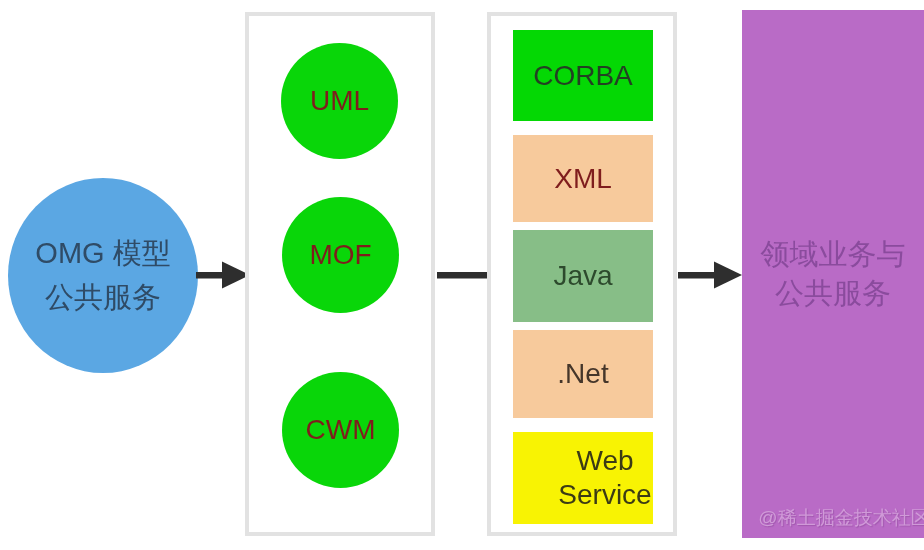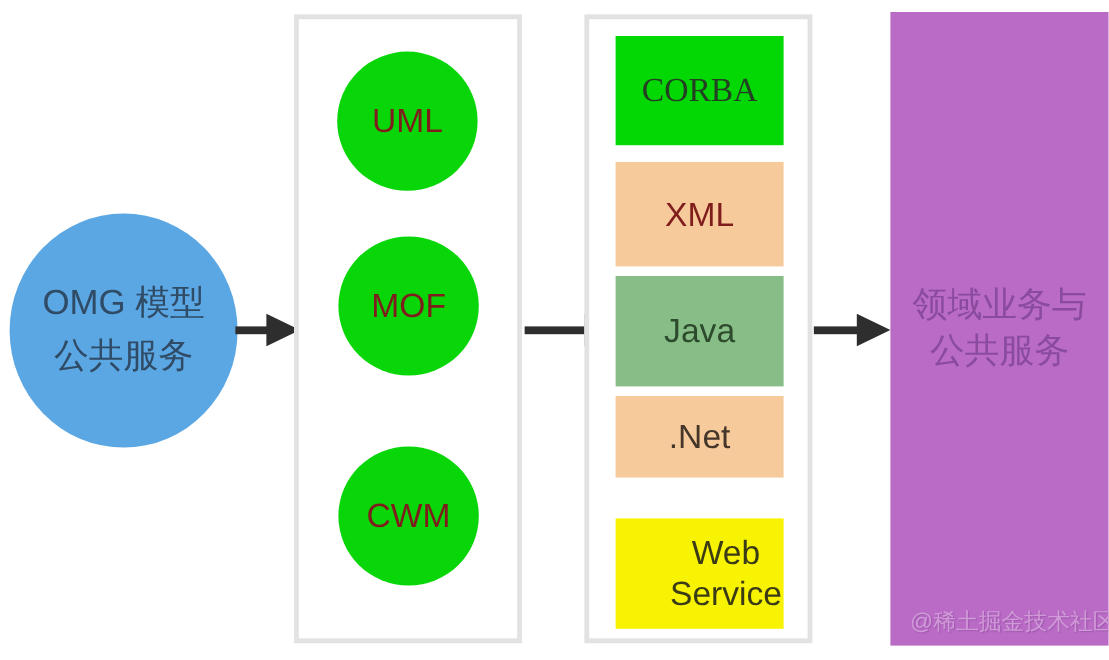--- a/index.html
+++ b/index.html
@@ -50,24 +50,24 @@
   }
   .std-uml { left: 281px; top: 43px; }
   .std-mof { left: 282px; top: 197px; }
   .std-cwm { left: 282px; top: 372px; }
   
   .plat-rect {
     left: 513px; width: 140px;
     font-size: 28px;
     line-height: 1.2;
   }
-  .plat-corba { top: 30px;  height: 91px; background: #04d804; color: #234023; font-family: Liberation Serif, serif; }
+  .plat-corba { top: 30px;  height: 91px; background: #04d804; color: #234023; }
   .plat-xml   { top: 135px; height: 87px; background: #f7ca9c; color: #7f1d1d; }
   .plat-java  { top: 230px; height: 92px; background: #87be87; color: #2d4a2d; }
-  .plat-net   { top: 330px; height: 68px; background: #f7ca9c; color: #45362a; }
+  .plat-net   { top: 330px; height: 88px; background: #f7ca9c; color: #45362a; }
   .plat-ws    { top: 432px; height: 92px; background: #f8f303; color: #3b3b15; padding-left: 44px; }
   
   .target-rect {
     left: 742px; top: 10px; width: 182px; height: 528px;
     background: #b96bc6;
     color: #8a4b9d;
     font-size: 29px;
     line-height: 1.35;
   }
   

